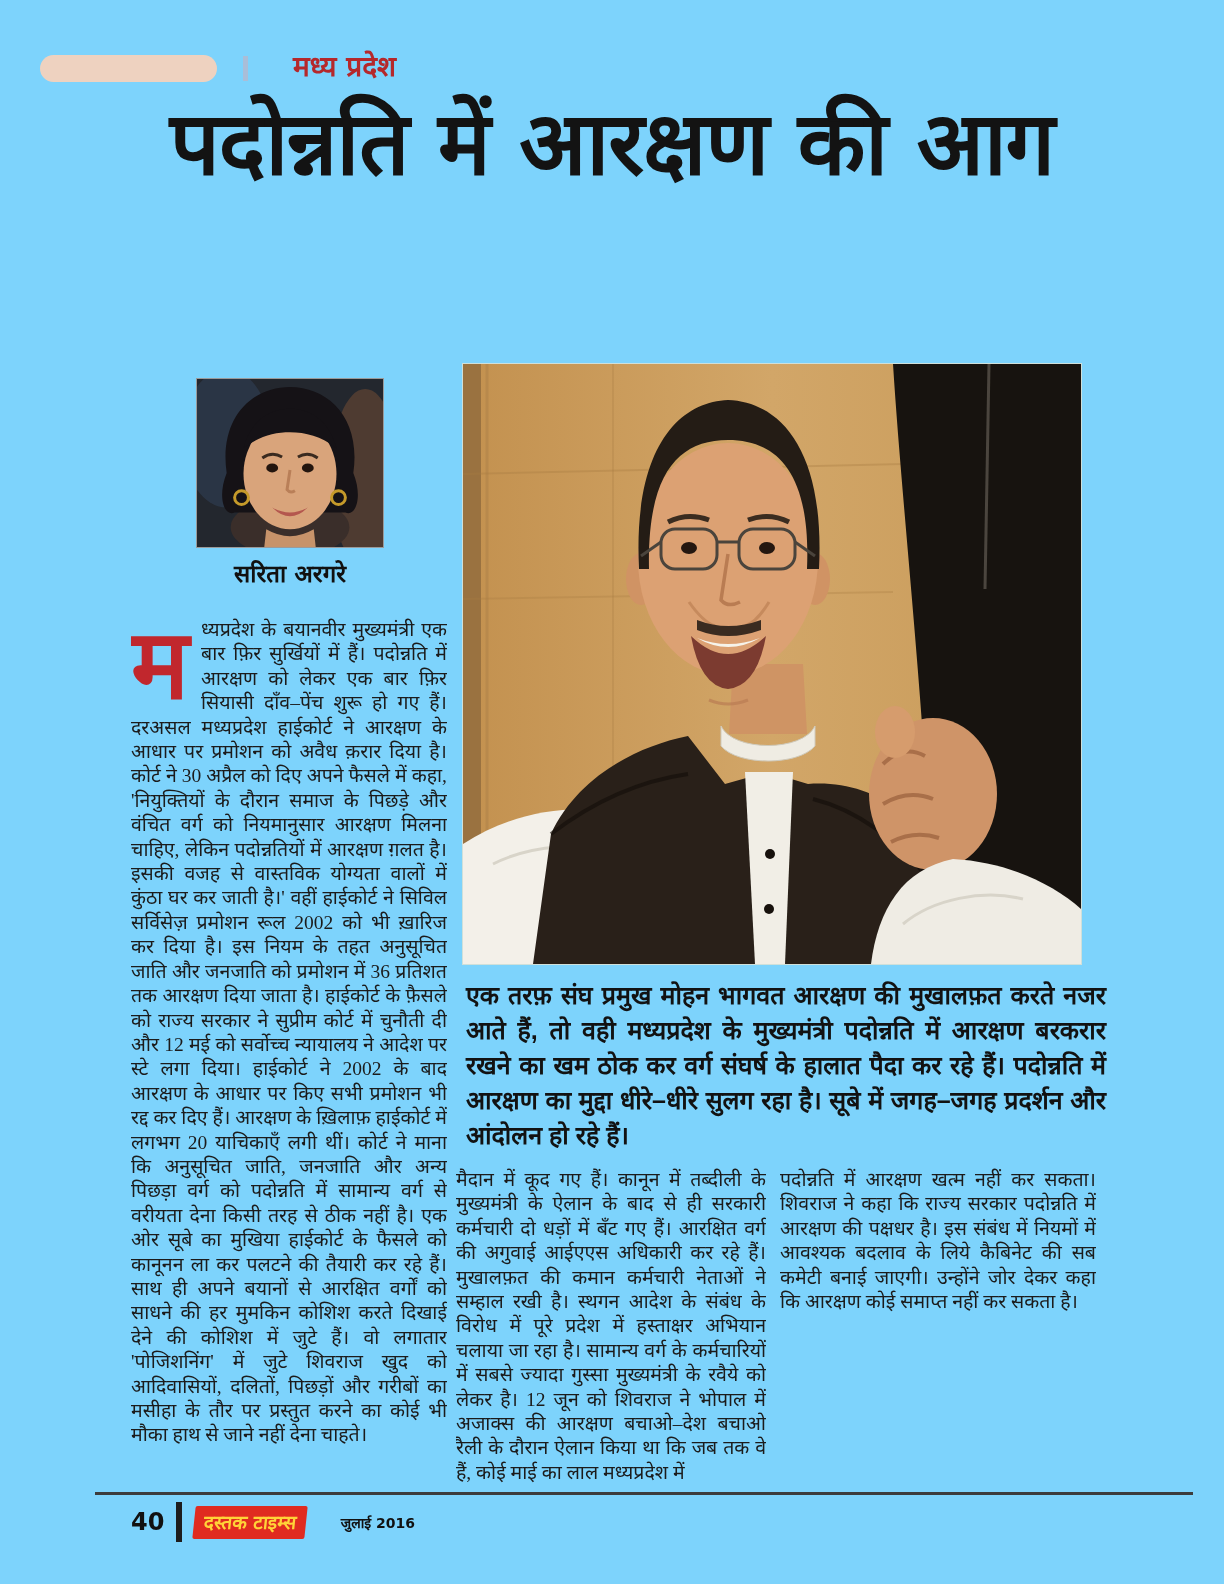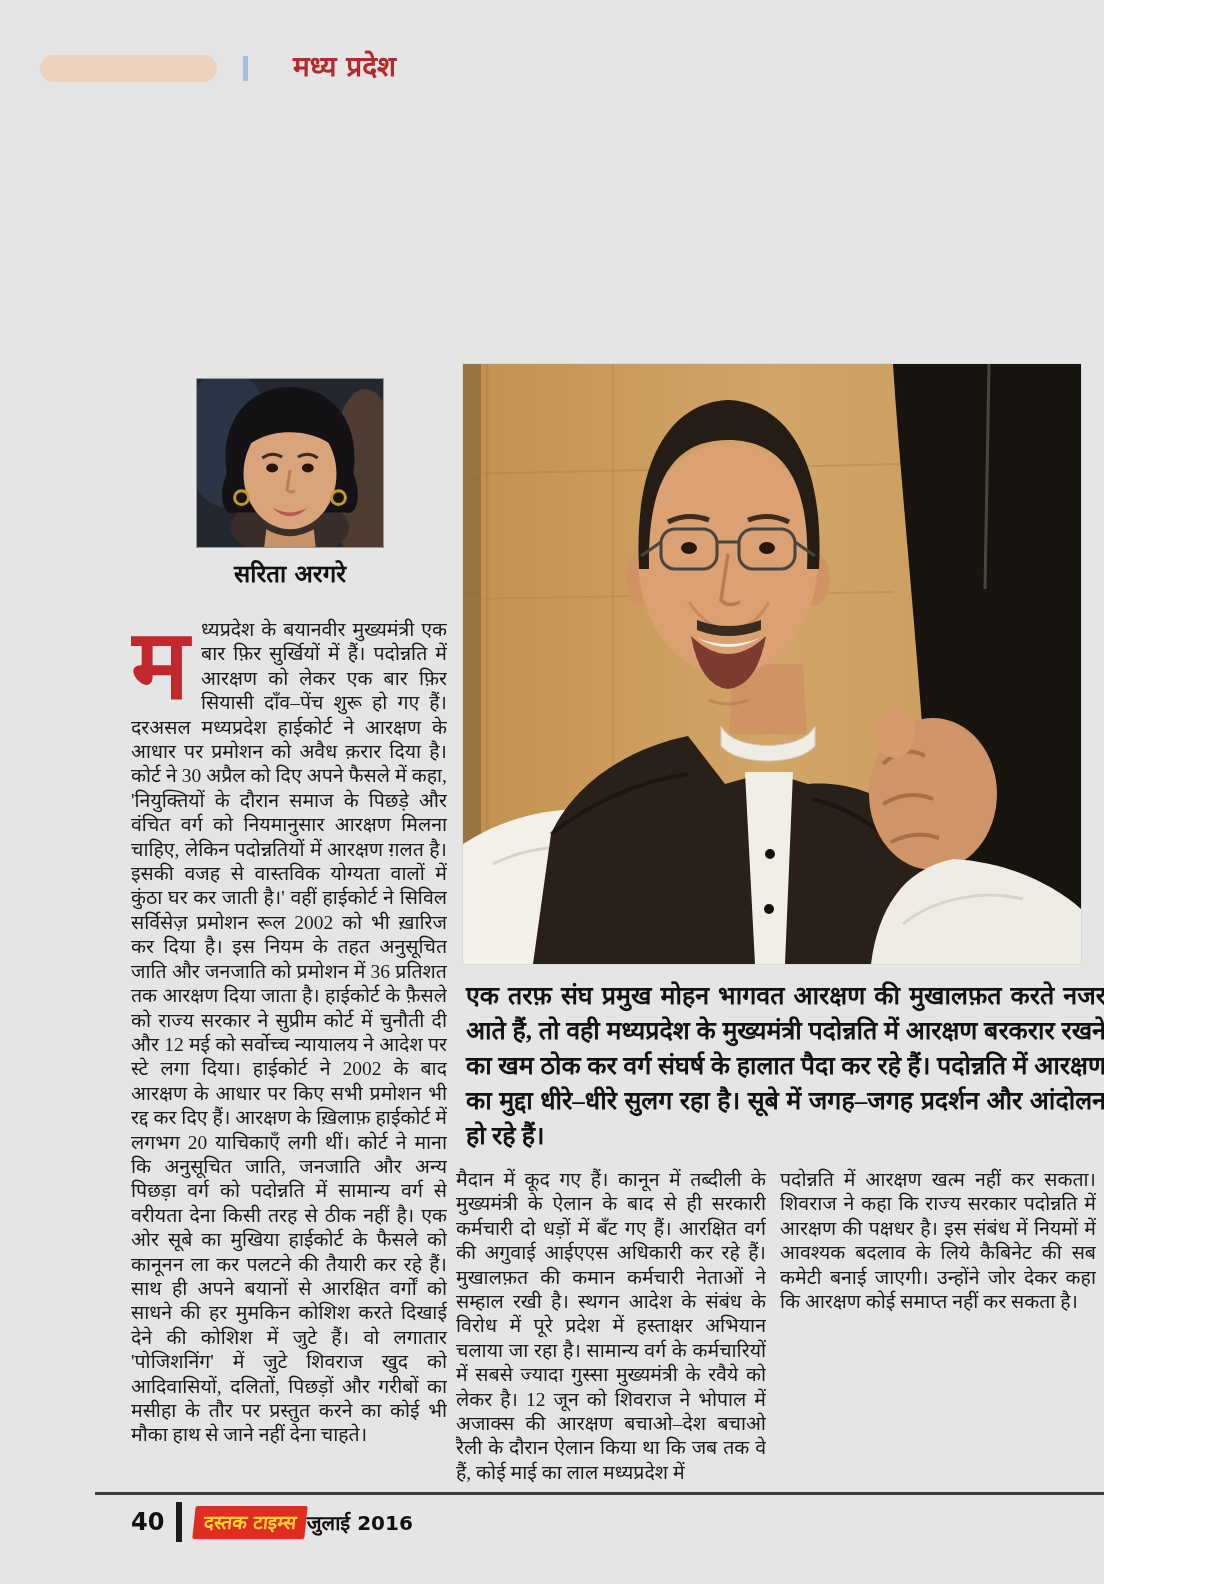--- a/index.html
+++ b/index.html
@@ -1,17 +1,17 @@
 <!DOCTYPE html>
 <html lang="hi"><head>
 <meta charset="utf-8">
 <style>
   html,body{margin:0;padding:0;background:#ffffff;}
   .page{
-    position:relative;width:1104px;height:1584px;background:#e5e5e5;
+    position:relative;width:1224px;height:1584px;background:#7dd3fc;
     font-family:"Liberation Serif","DejaVu Sans",sans-serif;color:#1c1c1c;
     overflow:hidden;
   }
   
   .pill{position:absolute;left:40px;top:55px;width:177px;height:27px;border-radius:14px;background:#eed2c0;}
   .topbar-divider{position:absolute;left:243px;top:56px;width:5px;height:25px;background:#a9bed8;}
   .section-label{position:absolute;left:293px;top:46px;font-size:28px;font-weight:700;color:#b5282b;font-family:"DejaVu Sans",sans-serif;}
   
   .headline{
     position:absolute;left:60px;top:88px;width:1104px;margin:0;text-align:center;
@@ -23,21 +23,21 @@
   .author-photo{position:absolute;left:196px;top:378px;width:188px;height:170px;border:1px solid #9a9a9a;box-sizing:border-box;}
   .author-photo svg{display:block;width:100%;height:100%;}
   .author-name{position:absolute;left:176px;top:556px;width:228px;text-align:center;
     font-size:24px;font-weight:700;color:#111;font-family:"DejaVu Sans",sans-serif;}
   
   .main-photo{position:absolute;left:462px;top:363px;width:618px;height:600px;border:1px solid #cfe0da;box-sizing:content-box;}
   .main-photo svg{display:block;width:100%;height:100%;}
   
   .photo-caption{
     position:absolute;left:466px;top:978px;width:640px;
-    font-family:Liberation Serif, serif;font-weight:700;color:#121212;
+    font-family:Liberation Sans, sans-serif;font-weight:700;color:#121212;
     font-size:25px;line-height:35px;text-align:justify;
   }
   
   .col{position:absolute;font-size:19.5px;line-height:24.4px;text-align:justify;color:#1b1b1b;}
   .col p{margin:0;}
   .col p.indent{text-indent:30px;}
   .col1{left:131px;top:618px;width:316px;height:866px;overflow:hidden;}
   .col2{left:456px;top:1168px;width:310px;height:322px;overflow:hidden;}
   .col3{left:780px;top:1168px;width:316px;height:322px;overflow:hidden;}
   .dropcap{
@@ -47,32 +47,33 @@
   
   .footer-rule{position:absolute;left:95px;top:1492px;width:1098px;height:3px;background:#3c3c3c;}
   .footer{position:absolute;left:131px;top:1500px;height:44px;display:flex;align-items:center;}
   .pgnum{font-family:"DejaVu Sans",sans-serif;font-size:24px;font-weight:800;color:#111;}
   .vbar{display:inline-block;width:6px;height:40px;background:#1d1d1d;margin:0 12px 0 12px;}
   .logo-box{
     display:inline-block;background:#e02b20;color:#ffd338;transform:skewX(-6deg);
     font-family:"DejaVu Sans",sans-serif;font-weight:800;font-size:19px;
     padding:3px 10px 4px 10px;border-radius:2px;
   }
-  .issue-date{font-family:"DejaVu Sans",sans-serif;font-size:20px;font-weight:700;color:#111;}
+  .issue-date{font-family:"DejaVu Sans",sans-serif;font-size:14px;font-weight:700;color:#111;margin-left:34px;}
 </style>
 </head>
 <body>
 
 <div class="page">
 
   <div class="pill"></div>
   <div class="topbar-divider"></div>
   <div class="section-label">मध्य प्रदेश</div>
 
   <h1 class="headline">
+    <span class="hl">पदोन्नति में आरक्षण की आग</span>
   </h1>
 
   <div class="author-photo">
     <svg viewBox="0 0 188 170" preserveAspectRatio="none">
       <rect x="0" y="0" width="188" height="170" fill="#23272e"></rect>
       <ellipse cx="30" cy="60" rx="45" ry="70" fill="#32415a" opacity="0.55"></ellipse>
       <ellipse cx="170" cy="100" rx="35" ry="90" fill="#6b4a33" opacity="0.6"></ellipse>
       <ellipse cx="94" cy="150" rx="60" ry="30" fill="#3a2e2a"></ellipse>
       <path d="M30,95 C22,40 55,8 94,8 C133,8 166,40 158,95 C168,120 160,140 150,135 L38,135 C28,140 20,120 30,95 Z" fill="#151216"></path>
       <ellipse cx="94" cy="96" rx="47" ry="56" fill="#d9a47b"></ellipse>

